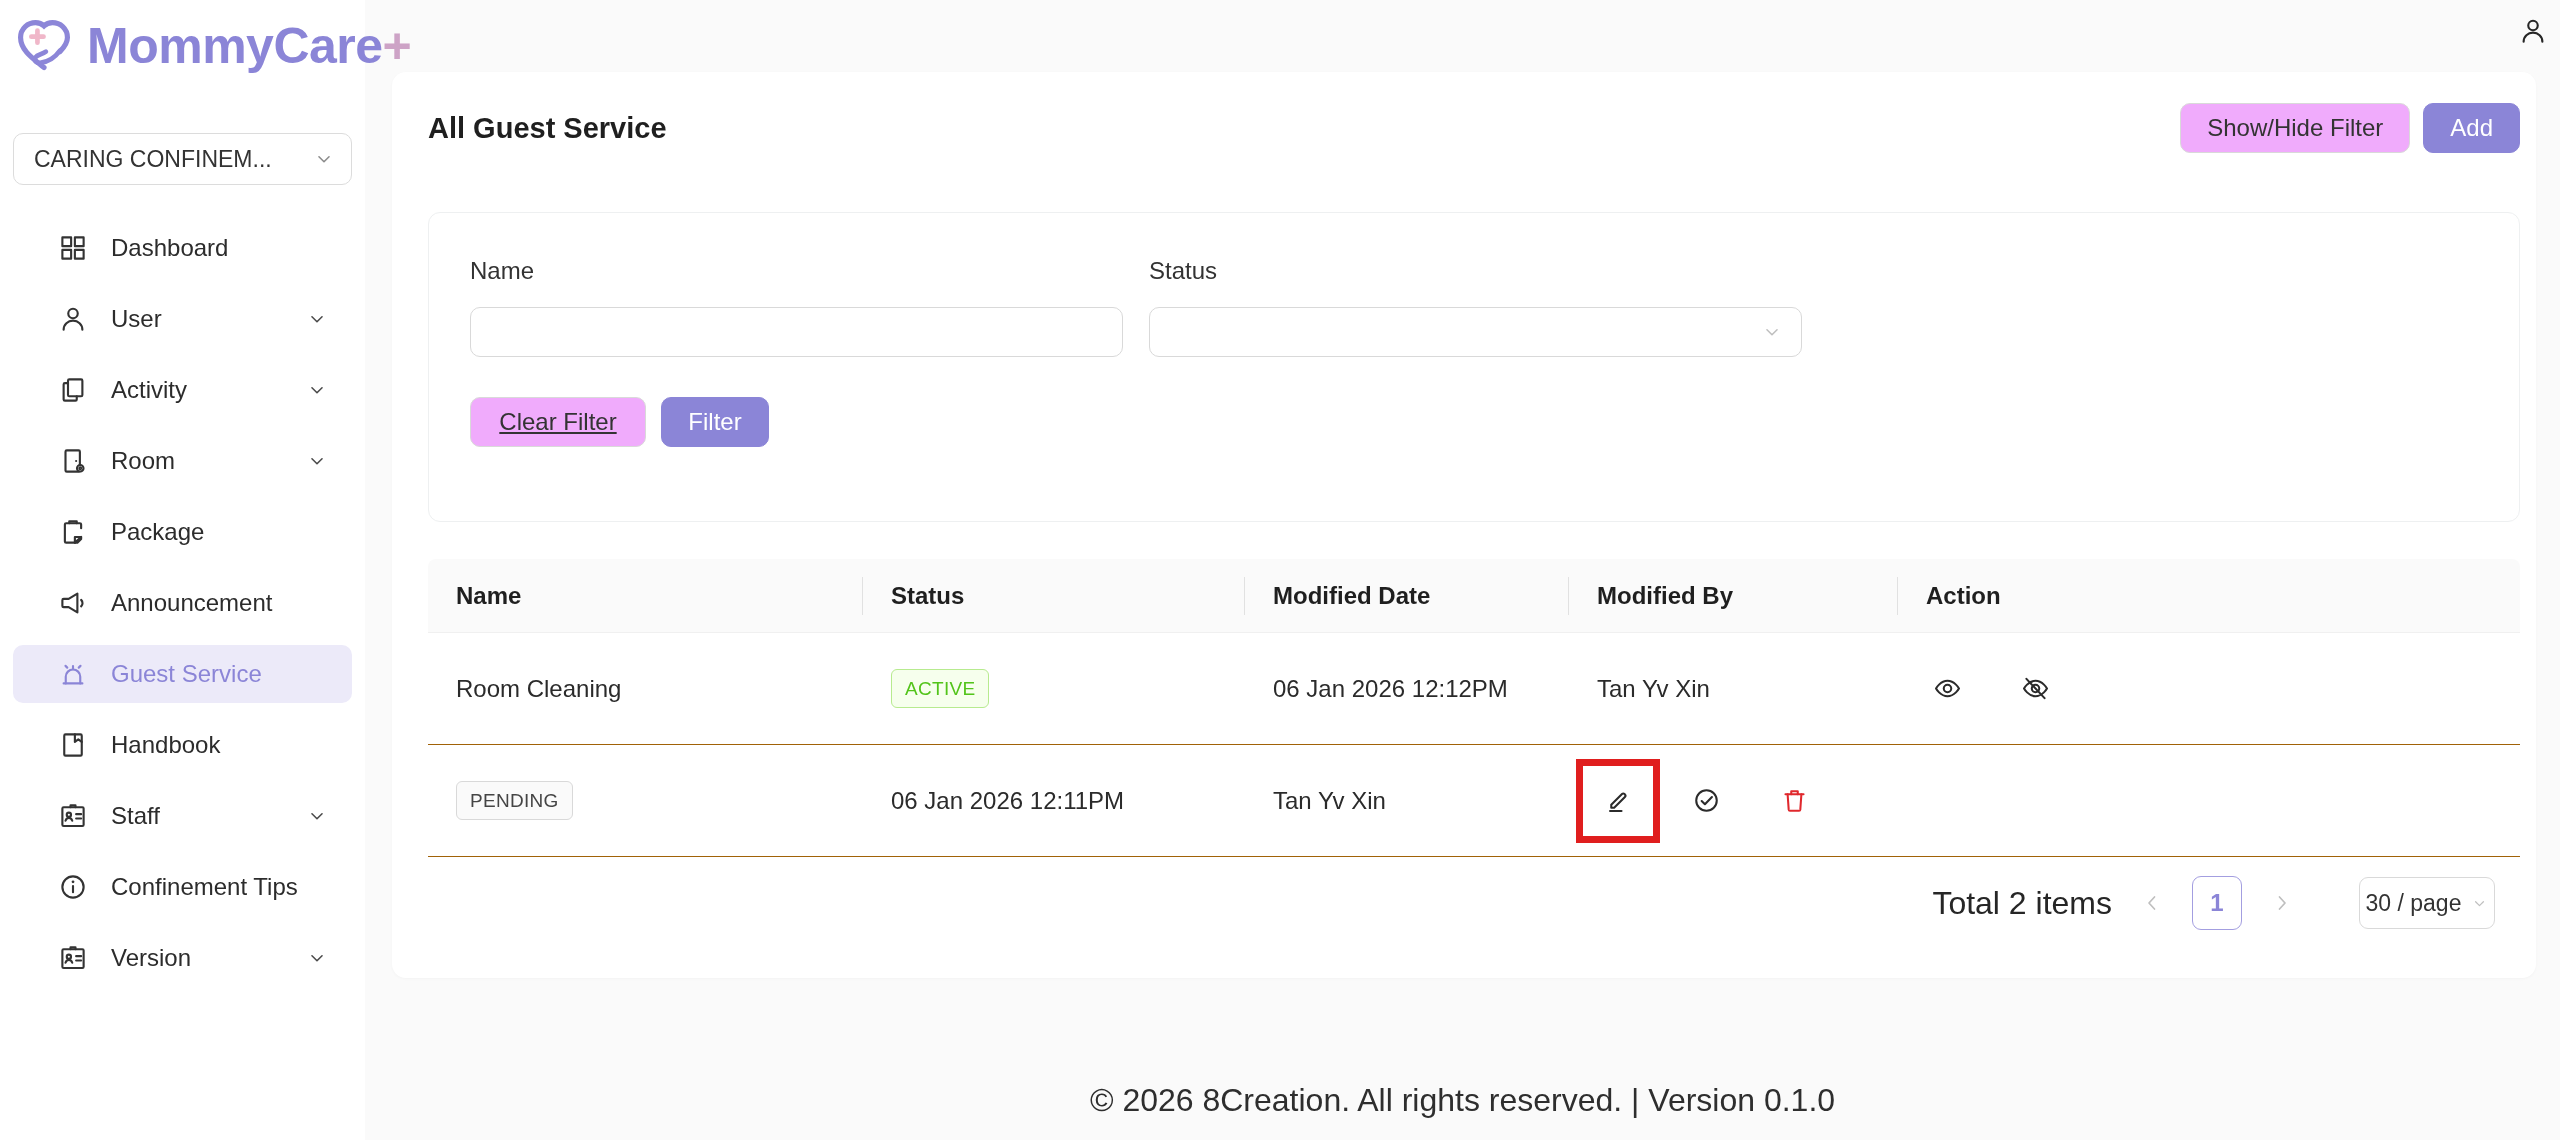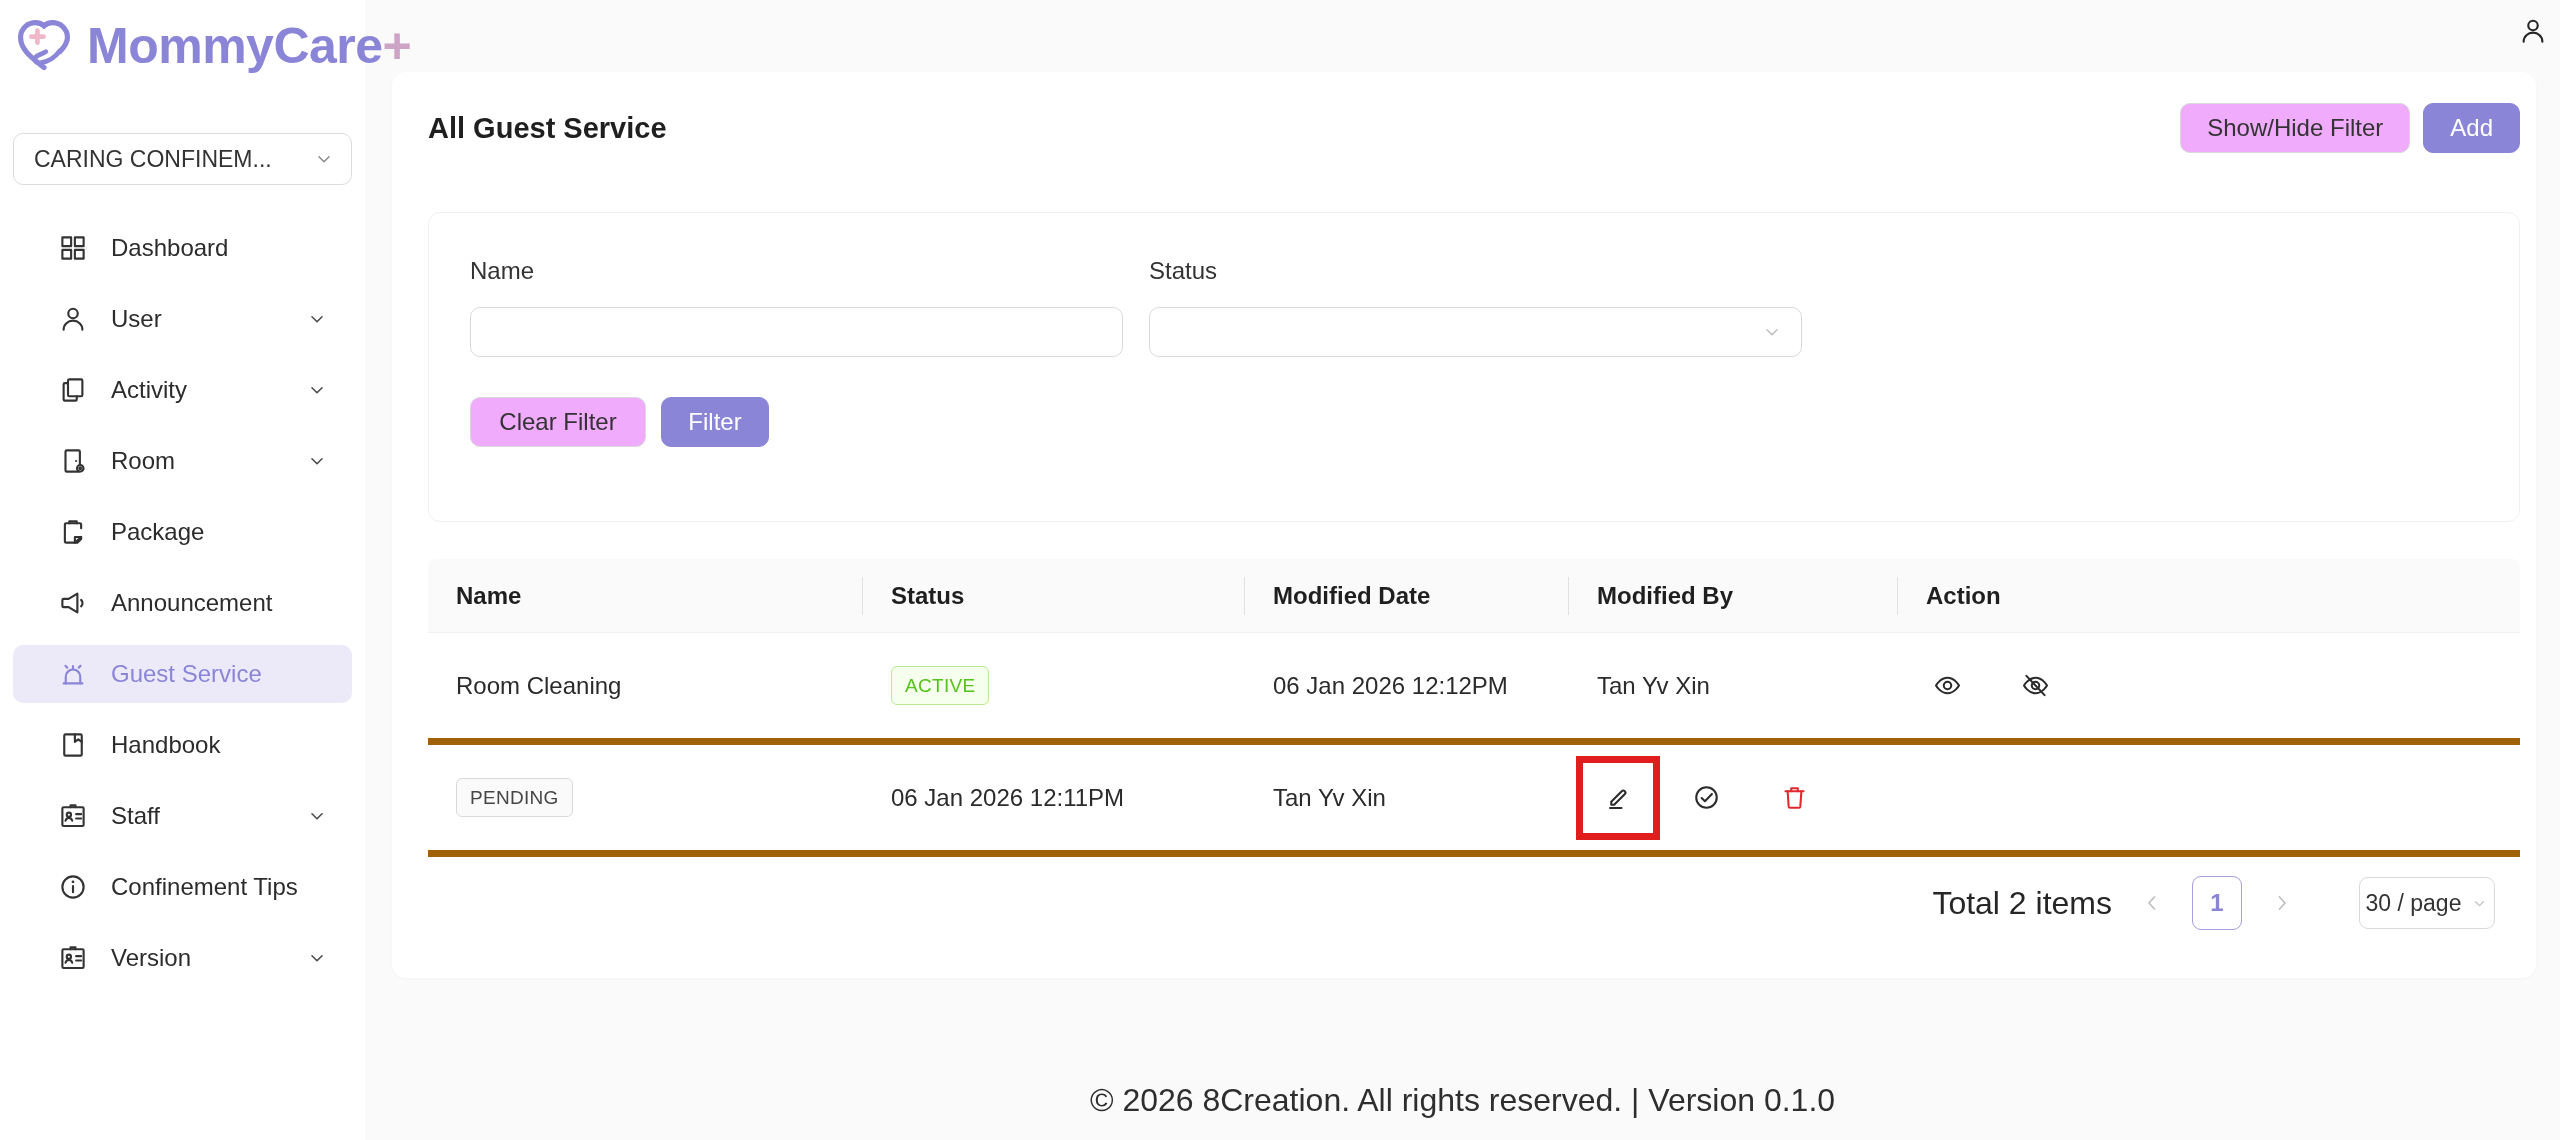--- a/index.html
+++ b/index.html
@@ -64,33 +64,33 @@
     font-size:24px; padding:0 18px; font-family:inherit; background:#fff; outline:none;
   }
   .select-input {
     width:100%; height:50px; border:1px solid #d9d9d9; border-radius:10px; background:#fff;
     display:flex; align-items:center; justify-content:space-between; padding:0 18px; cursor:pointer;
   }
   .select-value { font-size:24px; color:#333; }
   .chev-sm { width:22px; height:22px; color:#bfbfbf; }
   .chev-sm svg { width:22px; height:22px; }
   .filter-actions { margin-top:40px; display:flex; gap:15px; }
-  .filter-actions .ghost { width:176px; padding:0; }
+  .filter-actions .ghost { width:176px; padding:0;text-decoration:underline; }
   .filter-actions .primary { width:108px; padding:0; }
 
   
   .table { margin-top:37px; width:2092px; }
   .t-head, .t-row { display:grid; grid-template-columns:435px 382px 324px 329px auto; align-items:center; }
   .t-head { height:74px; background:#fafafa; border-radius:8px 8px 0 0; border-bottom:1px solid #f0f0f0; }
   .t-head .cell { font-size:24px; font-weight:700; color:#1f1f1f; padding-left:28px; position:relative; height:100%; display:flex; align-items:center; }
   .t-head .cell:not(:last-child)::after {
     content:''; position:absolute; right:0; top:50%; transform:translateY(-50%);
     width:1px; height:38px; background:#e1e1e1;
   }
-  .t-row { height:112px; border-bottom:7px solid #a16207; }
+  .t-row { height:112px; border-bottom:1px solid #a16207; }
   .t-row .cell { font-size:24px; color:#2b2b2b; padding-left:28px; }
   .badge {
     display:inline-block; font-size:19px; font-weight:500; line-height:1; letter-spacing:0.3px;
     padding:9px 13px; border-radius:6px;
   }
   .badge.active {
     color:var(--active-badge-text,#52C41A); background:var(--active-badge-bg,#F6FFED);
     border:1px solid var(--active-badge-border,#B7EB8F);
   }
   .badge.pending {

